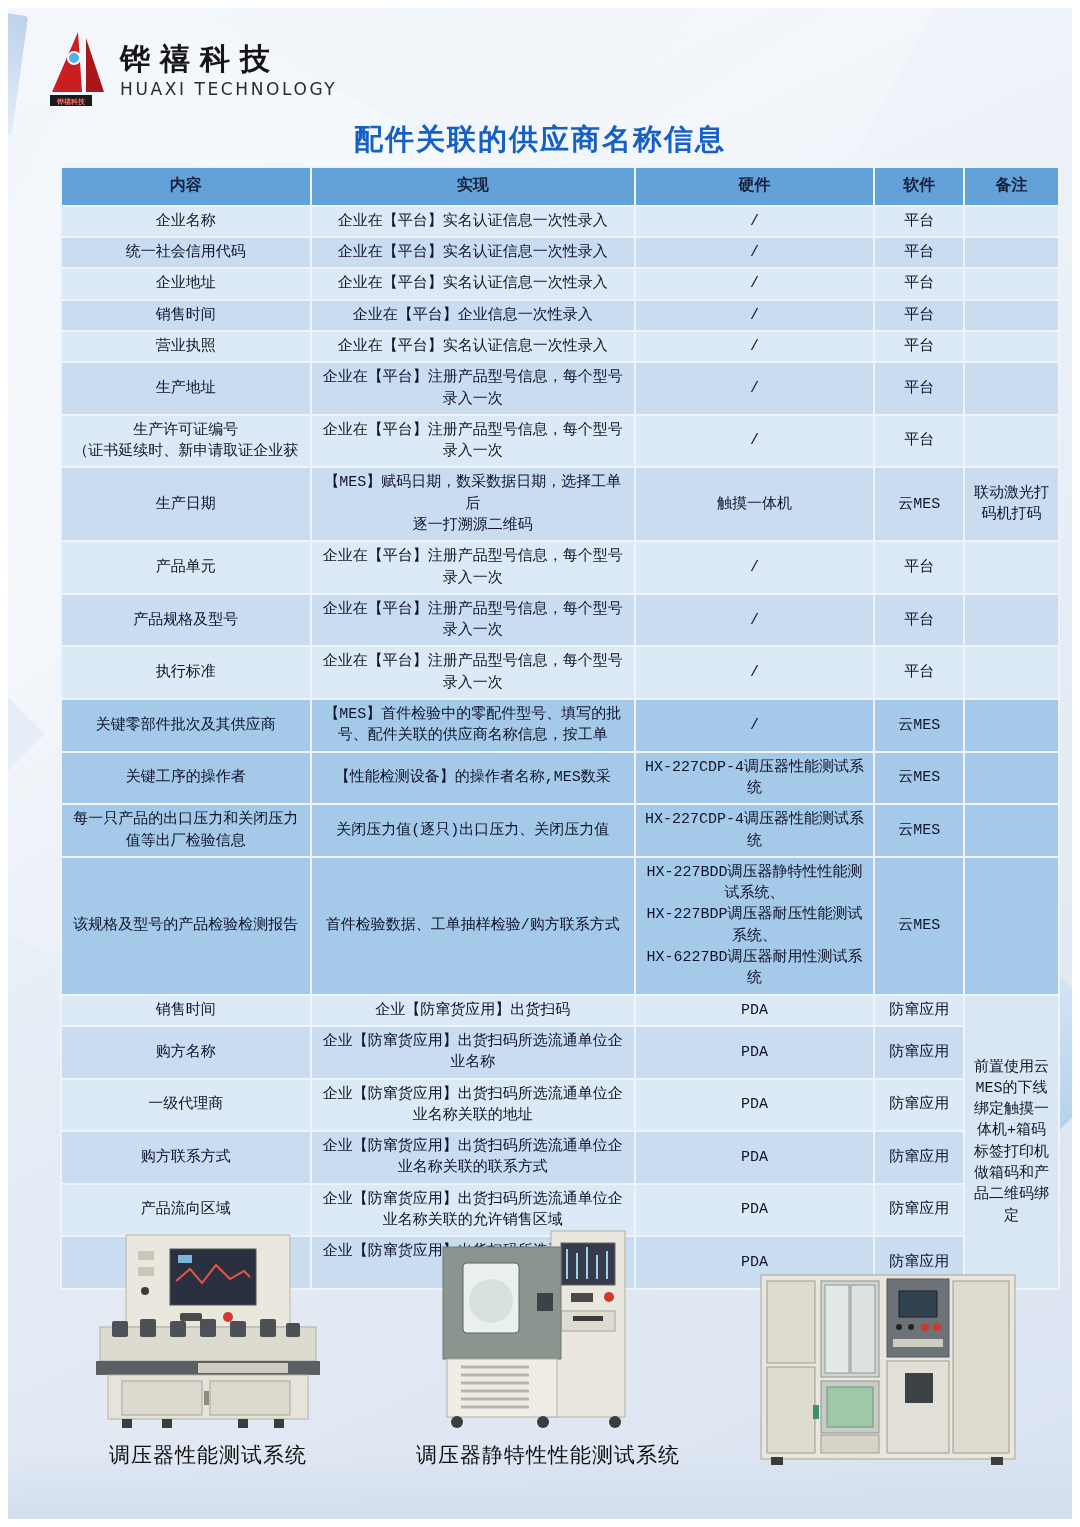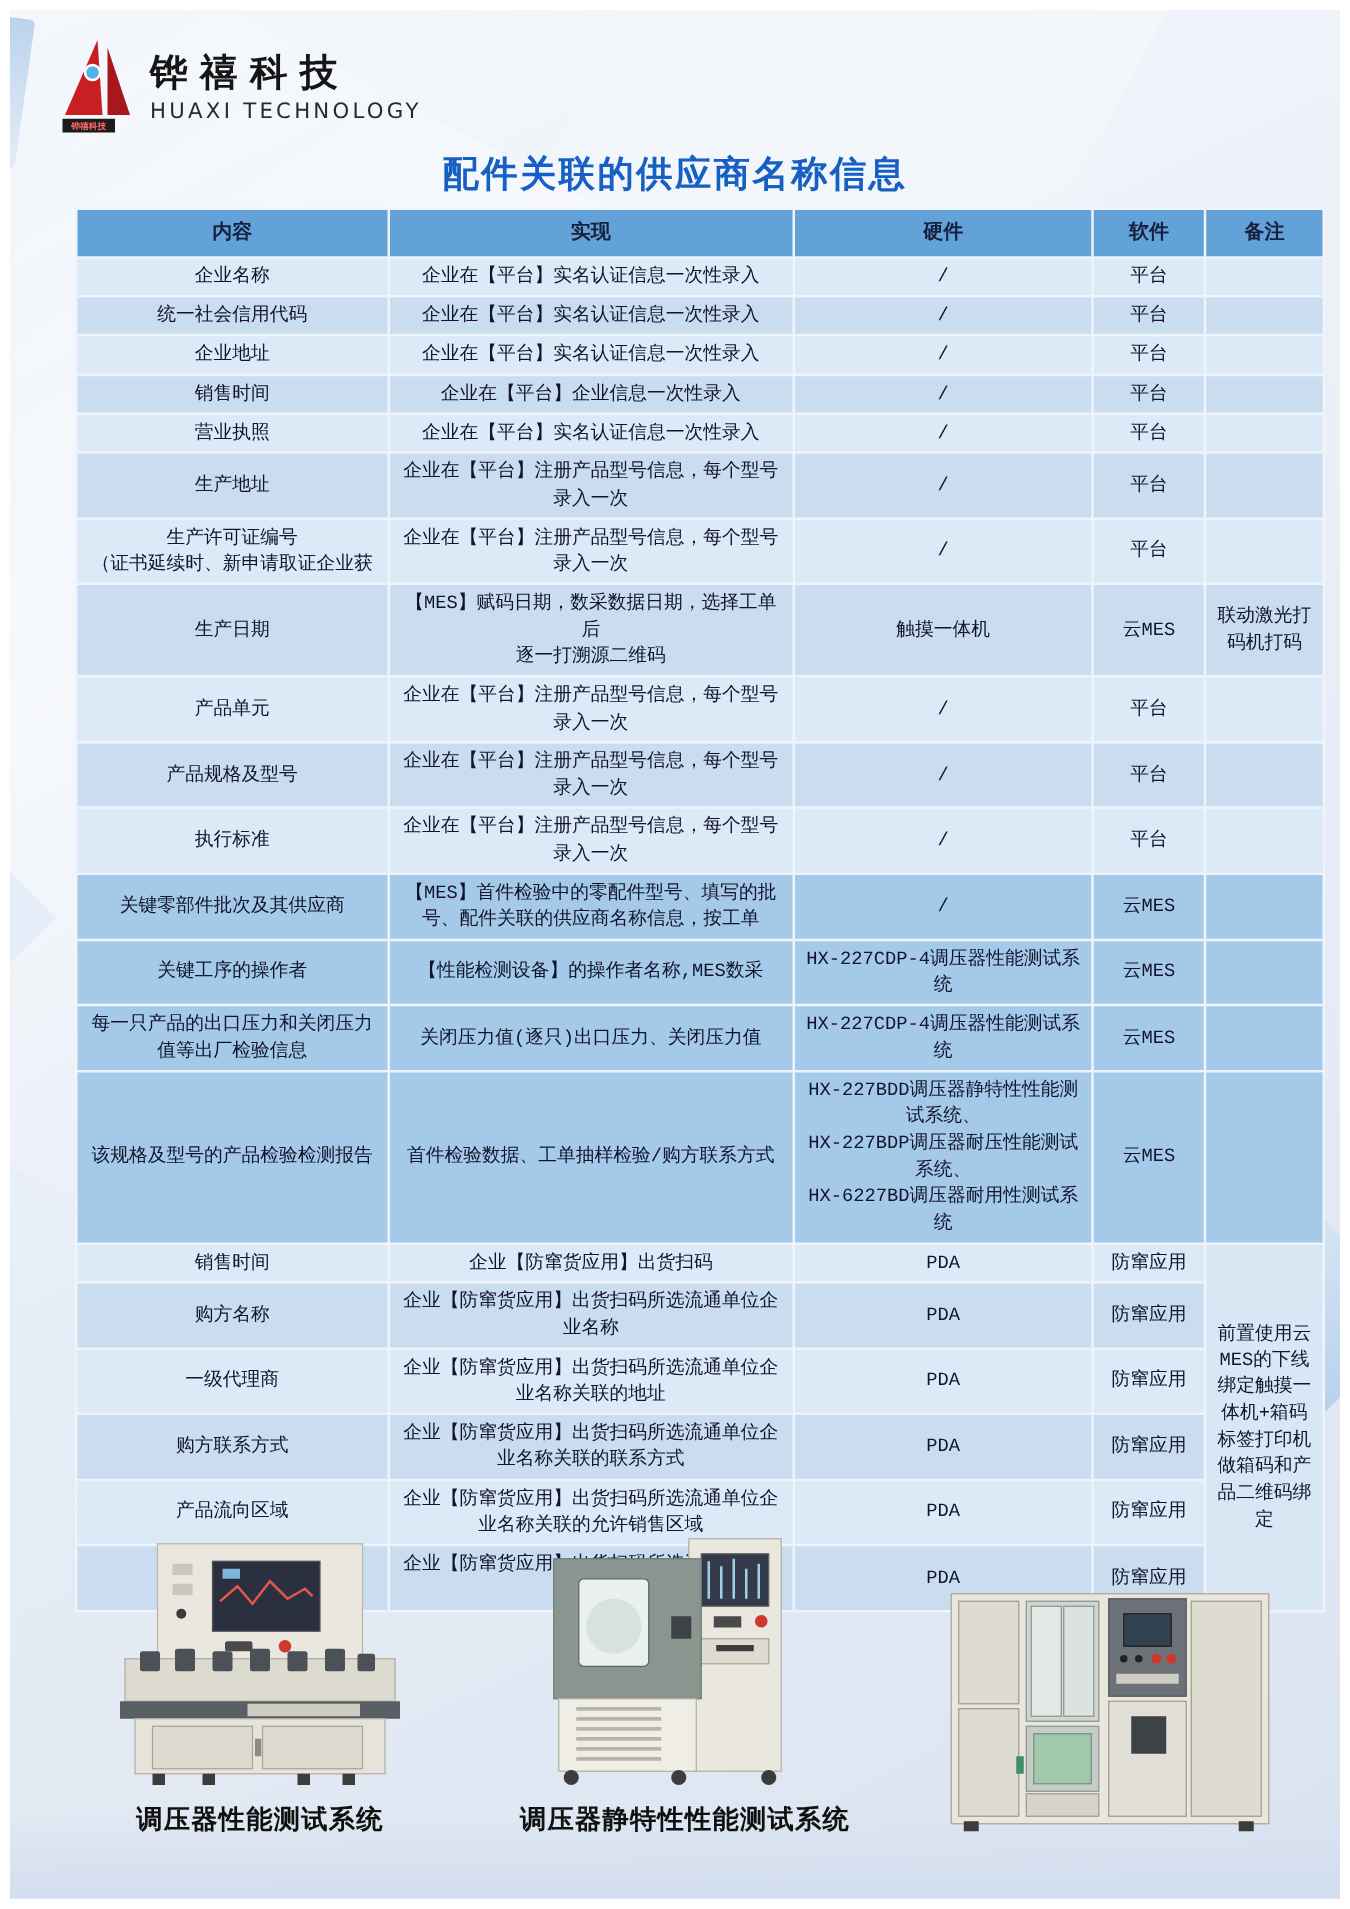--- a/index.html
+++ b/index.html
@@ -45,21 +45,21 @@
   tr.band-a  td { background:#dce9f7; }
   tr.band-b  td { background:#c9dcf0; }
   tr.band-m  td { background:#a5c9e8; }
   td.note-merged { background:#d9e7f5 !important;margin-left:48px; }
 
   
   .equipment { position:absolute; left:40px; top:1215px; width:1000px;
     display:flex; justify-content:space-between; align-items:flex-end; }
   .equip-fig { display:flex; flex-direction:column; align-items:center; width:320px; }
   .equip-fig svg { display:block; }
-  .equip-caption { margin-top:10px; font-size:21px; font-weight:bold; color:#101010; letter-spacing:1px; }
+  .equip-caption { margin-top:10px; font-size:21px; font-weight:normal; color:#101010; letter-spacing:1px; }
 </style>
 </head>
 <body>
 
 <div class="page">
 
   <div class="streak s1"></div>
   <div class="streak s2"></div>
   <div class="edge-sliver"></div>
   <div class="diamond d-right"></div>

